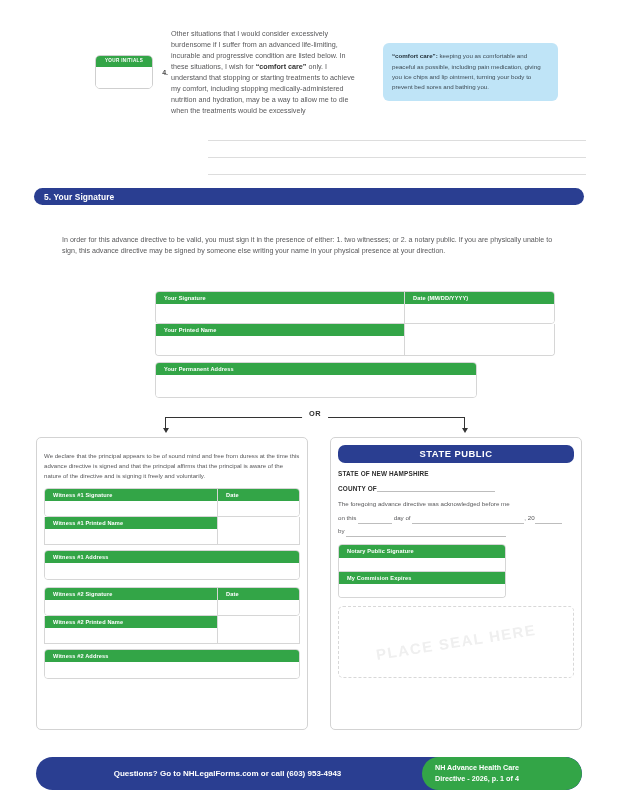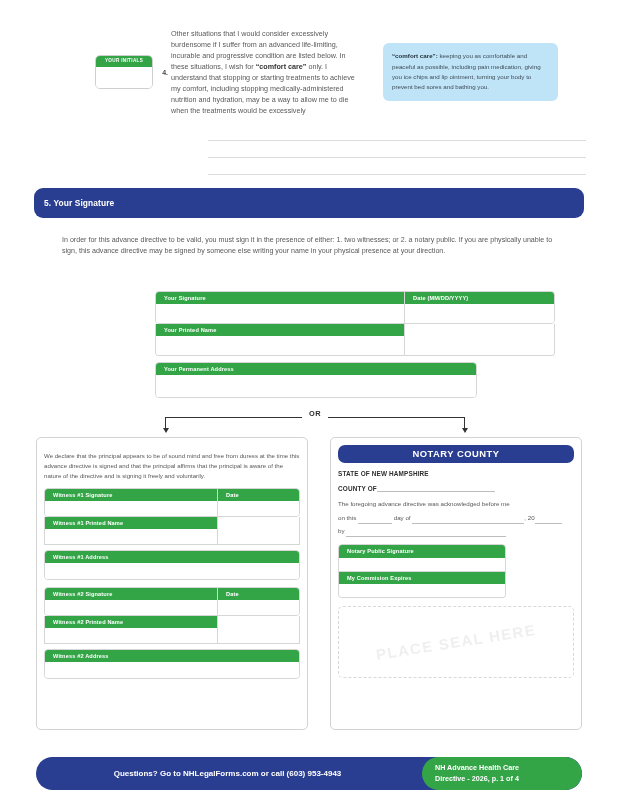--- a/index.html
+++ b/index.html
@@ -99,21 +99,21 @@
     height: 1px;
     background: #dddddd;
     margin-bottom: 16px;
   }
 
   
   .sec-bar {
     position: absolute;
     left: 34px; top: 188px;
     width: 550px;
-    height: 30px;
+    height: 17px;
     background: #2a3e91;
     border-radius: 9px;
     color: #fff;
     font-size: 8.4px;
     font-weight: bold;
     display: flex;
     align-items: center;
     padding-left: 10px;
     letter-spacing: .1px;
   }
@@ -489,21 +489,21 @@
         </div>
       </div>
       <div class="waddr">
         <div class="fhead">Witness #2 Address</div>
         <div class="fblank"></div>
       </div>
     </div>
   </div>
 
   <div class="panel" id="panel-notary">
-    <div class="panel-title">NOTARY COUNTY</div>
+    <div class="panel-title">STATE PUBLIC</div>
 
     <div class="n-line">STATE OF NEW HAMPSHIRE</div>
 
     <div class="n-line">
       <span>COUNTY OF</span><span class="ul ul-cty"></span>
     </div>
 
     <div class="n-body">
       <span>The foregoing advance directive was acknowledged before me</span><br>
       <span>on this</span>

